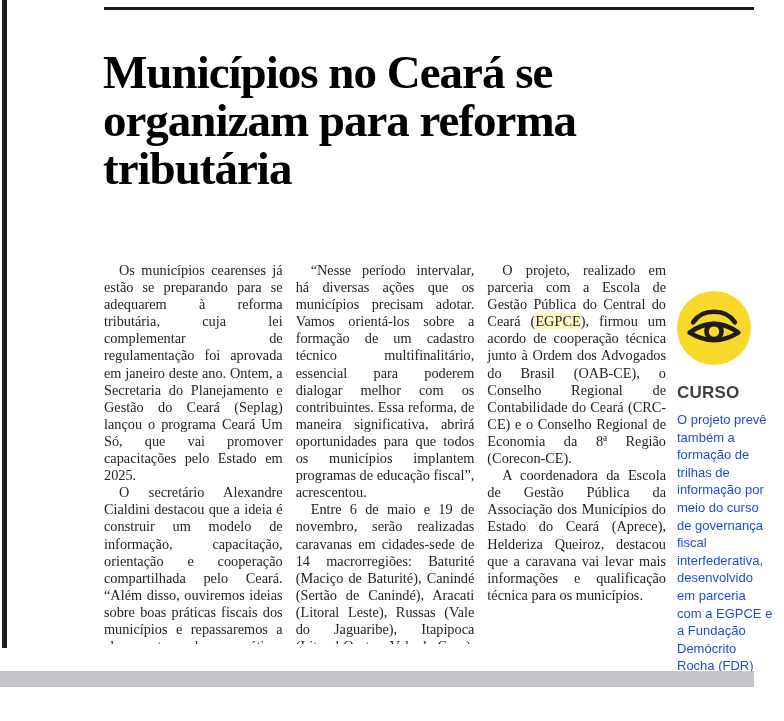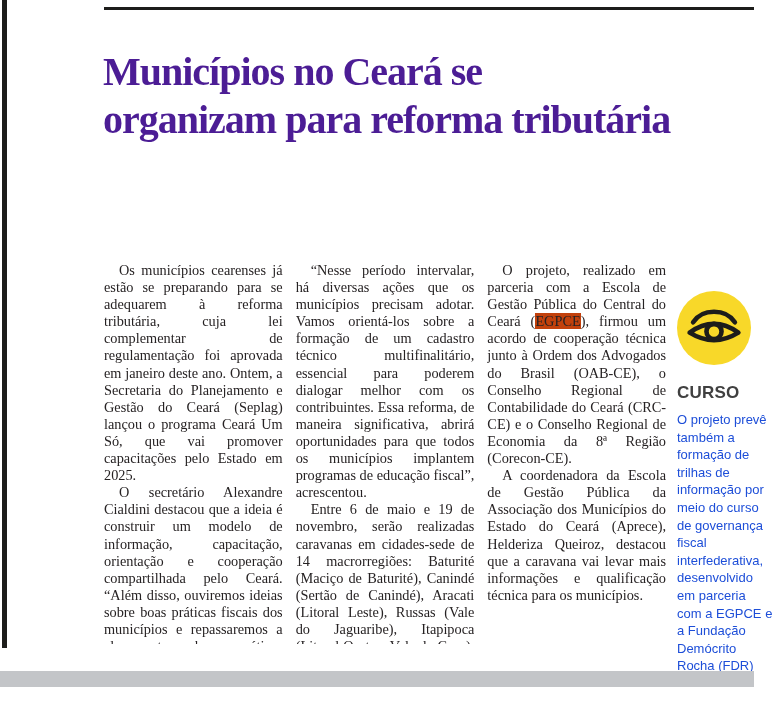--- a/index.html
+++ b/index.html
@@ -6,42 +6,42 @@
   .page{
     position:relative;width:784px;height:721px;background:#ffffff;overflow:hidden;
     font-family:"Liberation Serif", serif;
   }
   .left-rule{position:absolute;left:2px;top:0;width:5px;height:648px;background:#1d1d1b;}
   .top-rule{position:absolute;left:104px;top:7px;width:650px;height:3px;background:#1d1d1b;}
 
   .headline{
     position:absolute;left:103px;top:48px;width:640px;margin:0;
     font-family:"Liberation Serif", serif;font-weight:bold;
-    font-size:40px;line-height:48px;letter-spacing:-1px;color:#4c1d95;
+    font-size:47px;line-height:48px;letter-spacing:-1px;color:#000000;
     white-space:pre-line;
   }
   .kicker{position:absolute;left:104px;top:163px;width:620px;font-size:23px;line-height:36px;}
   .kicker-label{
     font-family:"Liberation Sans", sans-serif;font-weight:bold;
     font-size:20px;color:#2e80b7;letter-spacing:-0.3px;margin-right:8px;vertical-align:1px;
   }
   .kicker-text{color:#1b3947;white-space:pre-line;}
 
   .body-cols{
     position:absolute;left:104px;top:262px;width:562px;height:382px;
     display:flex;gap:13px;
   }
   .col{
     width:179px;height:382px;overflow:hidden;
     font-size:14.3px;line-height:17.1px;color:#262223;
     text-align:justify;hyphens:auto;-webkit-hyphens:auto;
   }
   .col p{margin:0;}
   .col p.indent{text-indent:15px;}
-  .hl{background:#c2410c;}
+  .hl{background:#fef9c3;}
 
   .sidebar{position:absolute;left:677px;top:291px;width:96px;}
   .icon-circle{
     width:74px;height:74px;border-radius:50%;background:#f8d829;
     display:flex;align-items:center;justify-content:center;
   }
   .sidebar-title{
     margin:18px 0 8px 0;font-family:"Liberation Sans", sans-serif;
     font-weight:bold;font-size:17px;color:#404040;letter-spacing:0.2px;
   }

